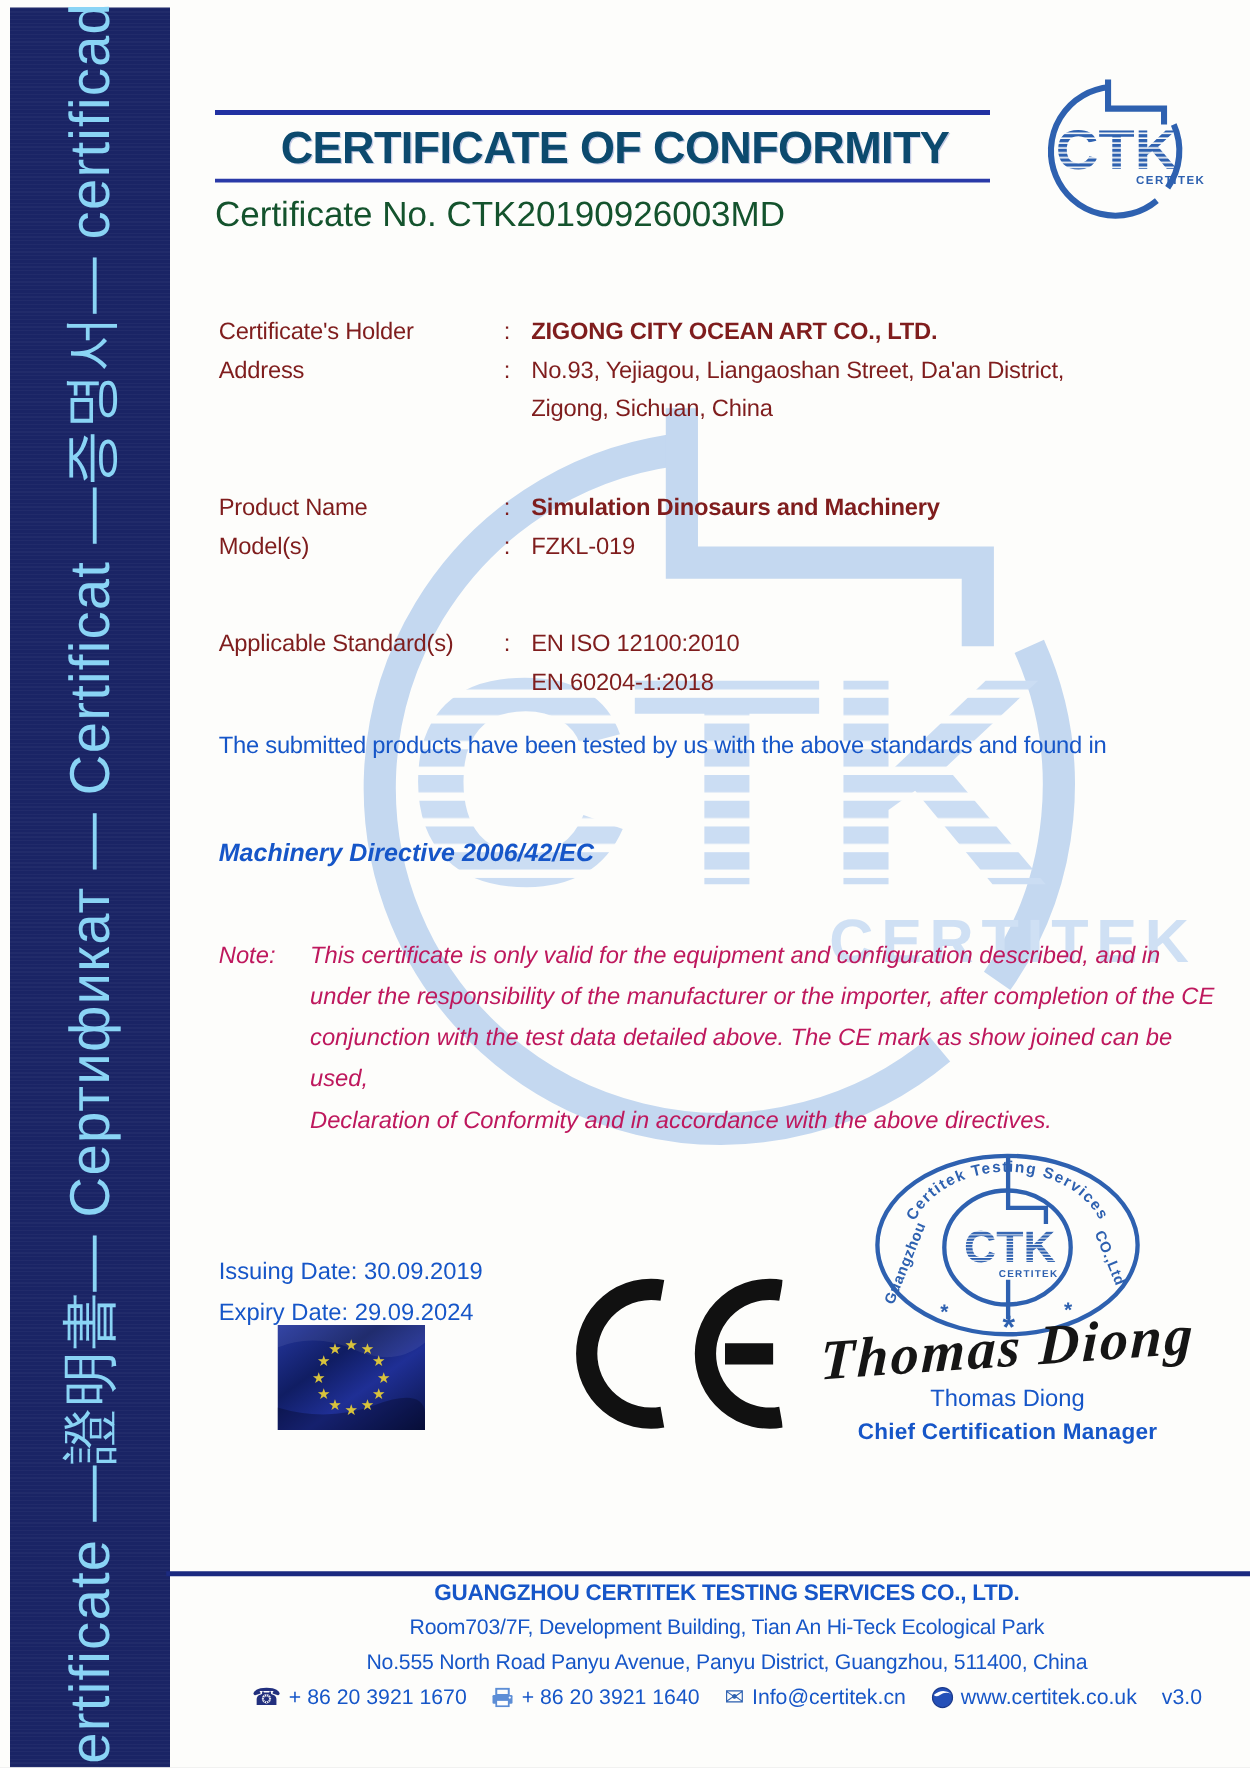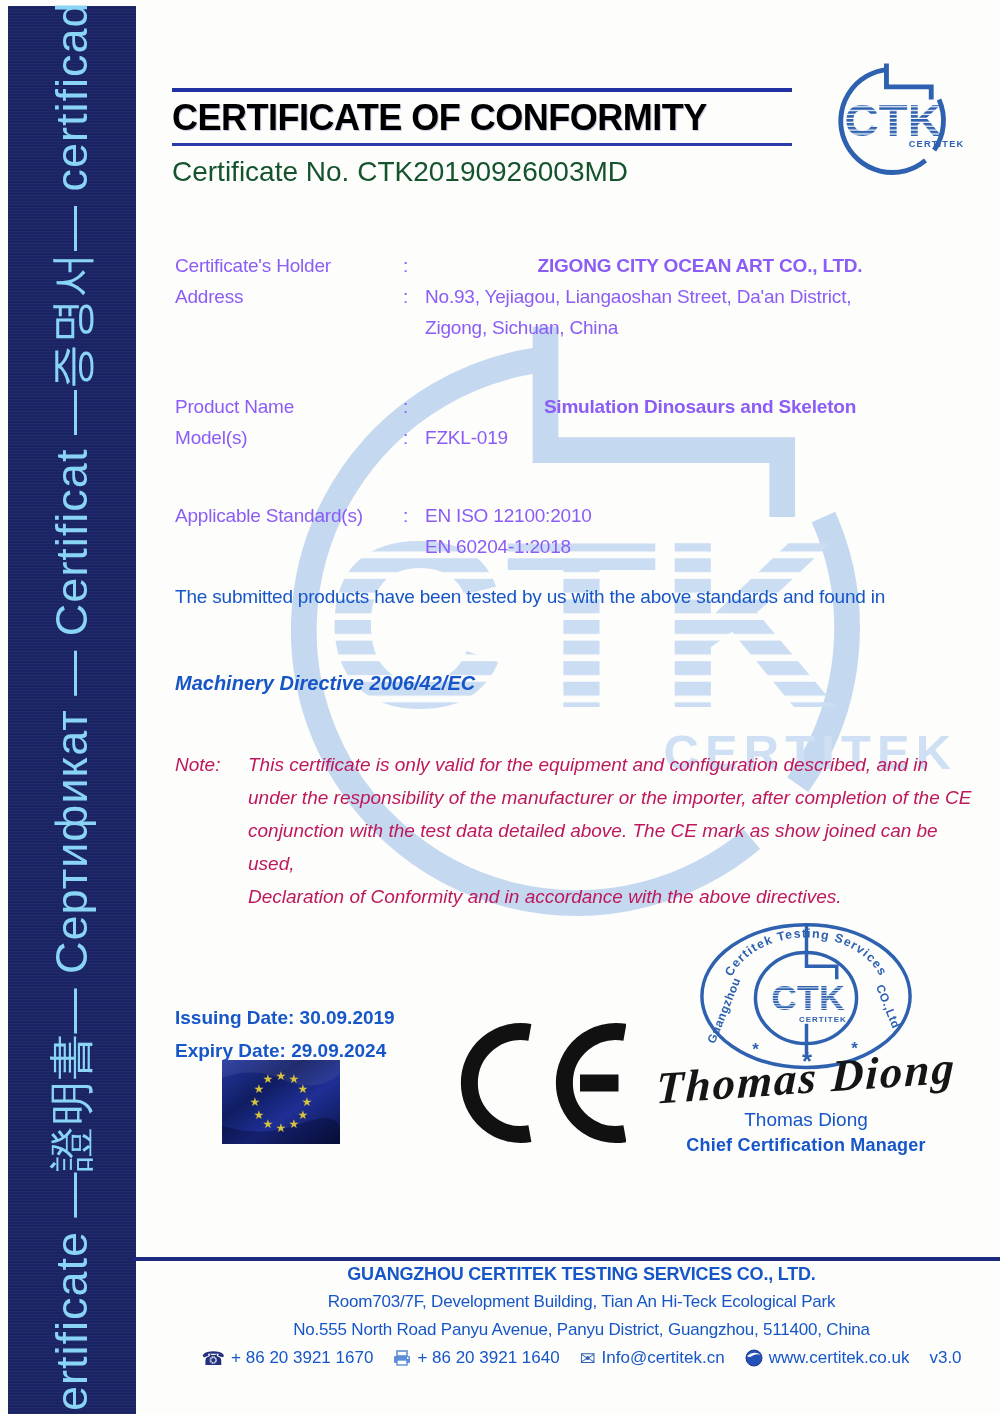--- a/index.html
+++ b/index.html
@@ -9,38 +9,38 @@
   .sidebar{position:absolute;left:8px;top:6px;width:128px;height:1408px;background:#1a2465;
            background-image:repeating-linear-gradient(0deg,rgba(255,255,255,.03) 0 1px,transparent 1px 3px);}
   .sidebar-text{position:absolute;left:50%;top:50%;transform:translate(-50%,-50%) rotate(-90deg);
            white-space:nowrap;font-size:45px;letter-spacing:1px;color:#8ad4f5;font-weight:400;}
   
   .watermark{position:absolute;left:247px;top:311px;width:772px;height:618px;z-index:0;}
   .content{position:absolute;inset:0;z-index:1;}
   
   .rule-top{position:absolute;left:172px;top:88px;width:620px;height:4px;background:#2231a2;}
   .page-title{position:absolute;left:172px;top:97px;width:640px;font-size:36px;font-weight:bold;
-           letter-spacing:-0.5px;color:#000000;text-shadow:1px 1px 0 rgba(90,110,190,.35);}
+           letter-spacing:-0.5px;color:#0c4a6e;text-shadow:1px 1px 0 rgba(90,110,190,.35);text-align:center;}
   .rule-bottom{position:absolute;left:172px;top:143px;width:620px;height:2.5px;background:#2a3aa8;}
   .cert-no{position:absolute;left:172px;top:156px;font-size:28px;color:#14532d;}
   .ctk-logo{position:absolute;left:830px;top:60px;width:146px;height:118px;}
   
   .frow{position:absolute;left:175px;width:800px;display:grid;grid-template-columns:228px 22px 1fr;
-        font-size:19px;color:#8b5cf6;line-height:31px;letter-spacing:-0.2px;}
+        font-size:19px;color:#7f1d1d;line-height:31px;letter-spacing:-0.2px;}
   .frow .val{white-space:nowrap;}
-  .bold{font-weight:bold;text-align:center;}
+  .bold{font-weight:bold;}
   
   .statement{position:absolute;left:175px;top:583px;width:780px;font-size:19px;line-height:27.5px;
         color:#1656c8;letter-spacing:-0.2px;}
   .directive{position:absolute;left:175px;top:672px;font-size:20px;font-weight:bold;font-style:italic;
         color:#1656c8;}
   .note{position:absolute;left:175px;top:748px;width:800px;display:grid;grid-template-columns:73px 1fr;
         font-size:19px;font-style:italic;line-height:33px;color:#be185d;}
   
-  .dates{position:absolute;left:175px;top:1001px;font-size:19px;font-weight:bold;line-height:33px;color:#1656c8;}
+  .dates{position:absolute;left:175px;top:1001px;font-size:19px;font-weight:normal;line-height:33px;color:#1656c8;}
   
   .eu-flag{position:absolute;left:222px;top:1060px;width:118px;height:84px;}
   .ce-mark{position:absolute;left:460px;top:1018px;width:166px;height:130px;}
   .stamp{position:absolute;left:692px;top:918px;width:228px;height:160px;}
   .sign-block{position:absolute;left:650px;top:1052px;width:312px;text-align:center;}
   .sign-script{font-family:"Liberation Serif", serif;font-style:italic;font-weight:bold;font-size:45px;
         color:#151515;transform:rotate(-4deg) skewX(-6deg);display:inline-block;letter-spacing:2px;line-height:52px;}
   .sign-name{font-size:19px;color:#1656c8;margin-top:5px;}
   .sign-title{font-size:18px;font-weight:bold;color:#1656c8;margin-top:4px;letter-spacing:0.2px;}
   
@@ -105,21 +105,21 @@
       <span class="col">:</span>
       <span class="val">
         <div>No.93, Yejiagou, Liangaoshan Street, Da'an District,</div>
         <div>Zigong, Sichuan, China</div>
       </span>
     </div>
 
     <div class="frow" style="top:391px">
       <span class="lab">Product Name</span>
       <span class="col">:</span>
-      <span class="val bold">Simulation Dinosaurs and Skeleton</span>
+      <span class="val bold">Simulation Dinosaurs and Machinery</span>
     </div>
     <div class="frow" style="top:422px">
       <span class="lab">Model(s)</span>
       <span class="col">:</span>
       <span class="val">FZKL-019</span>
     </div>
 
     <div class="frow" style="top:500px">
       <span class="lab">Applicable Standard(s)</span>
       <span class="col">:</span>

